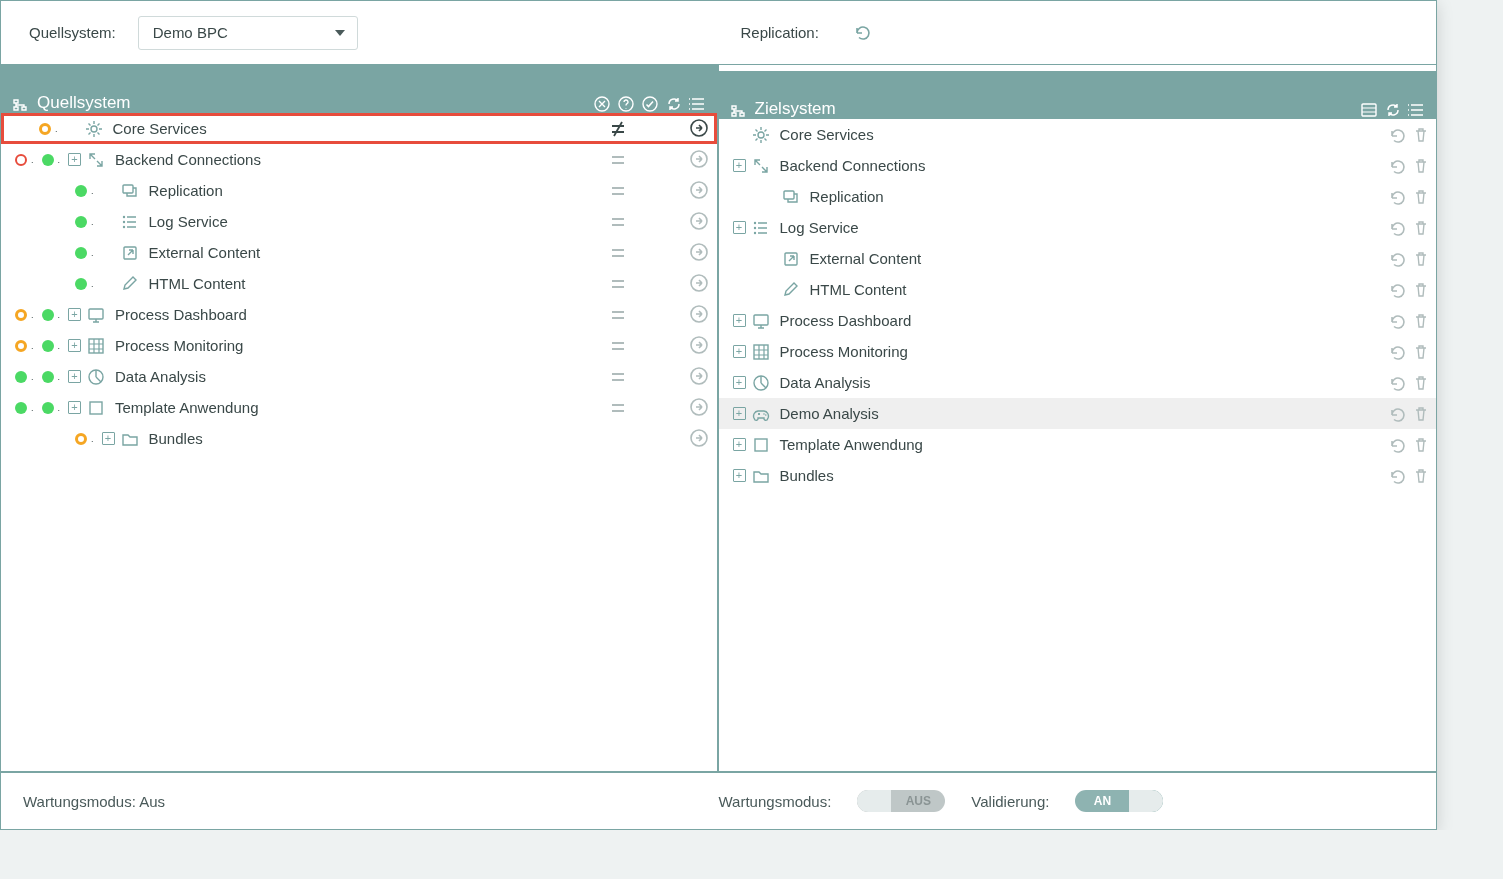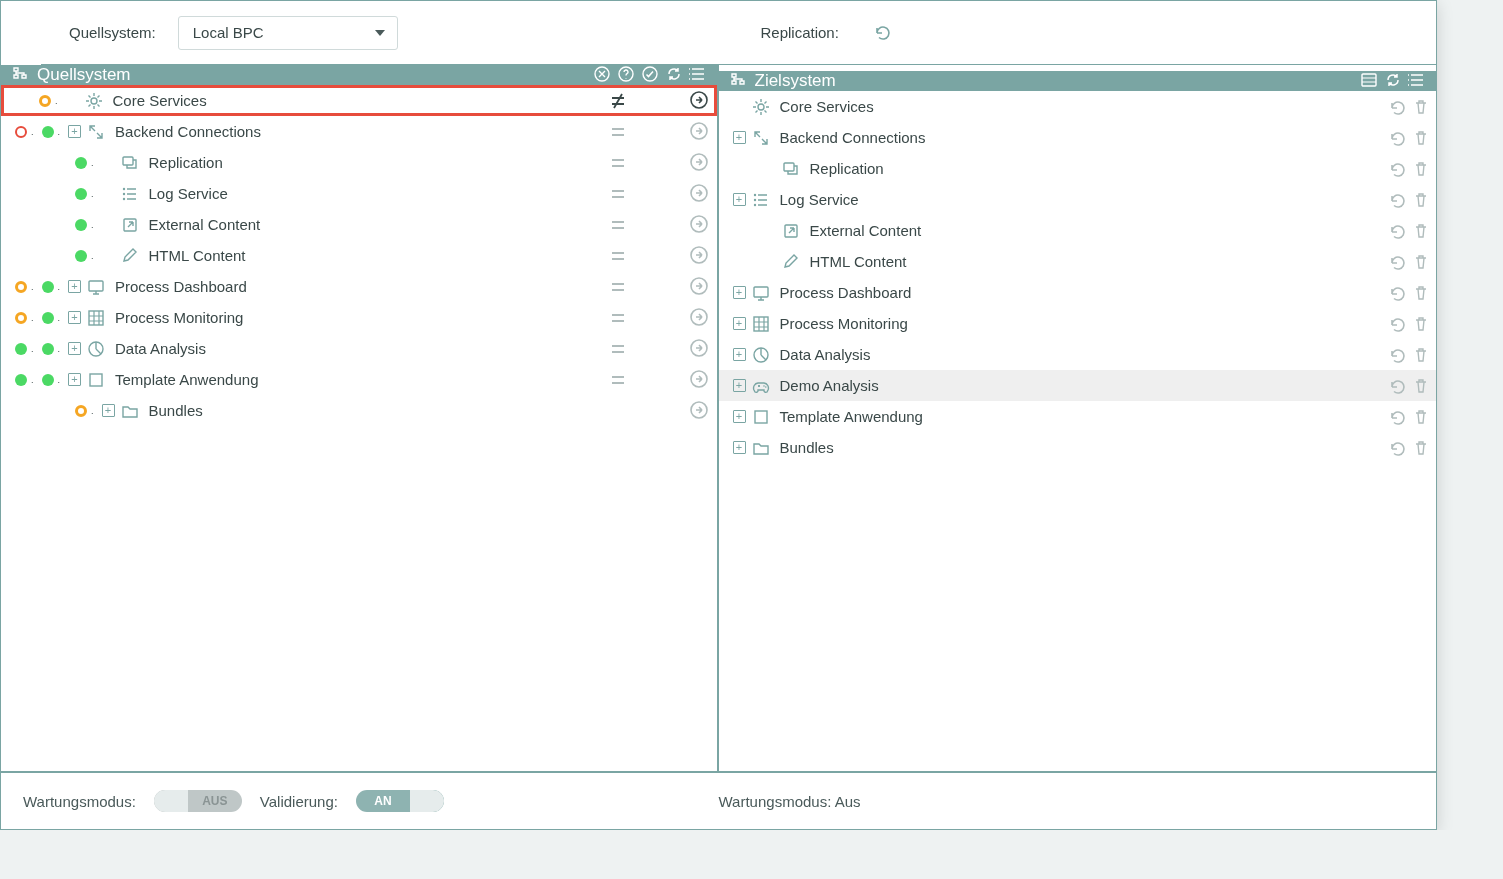--- a/index.html
+++ b/index.html
@@ -31,21 +31,20 @@
     height:40px; background:var(--teal); color:#fff;
     display:flex; align-items:center; padding:0 14px; gap:10px;
     font-size:19px; font-weight:400;
   }
   .titlebar .spacer { flex:1; }
   .titlebar .close { cursor:pointer; }
   
   .selectors {
     height:64px; display:flex; align-items:center; padding:16px 28px;
     border-bottom:1px solid var(--teal);
-    margin-left:40px;
   }
   .selectors .half { width:50%; display:flex; align-items:center; gap:22px; }
   .selectors .half:last-child { justify-content:flex-start; padding-left:22px; }
   label.fld { font-size:15px; color:var(--txt-dark); }
   .select {
     border:1px solid var(--border); border-radius:3px; height:34px;
     padding:0 34px 0 14px; min-width:220px; display:flex; align-items:center;
     position:relative; cursor:pointer; color:var(--txt-dark);
   }
   .select::after {
@@ -55,22 +54,22 @@
   }
   .icon-btn { cursor:pointer; color:var(--teal); display:inline-flex; }
   
   .panels { flex:1; display:flex; min-height:0; }
   .panel {
     width:50%; display:flex; flex-direction:column;
     border-right:2px solid var(--teal);
   }
   .panel:last-child { border-right:none;margin-top:6px; }
   .panel-header {
-    height:20px; background:var(--teal); color:#fff; display:flex;
-    align-items:flex-start; padding:0 10px; gap:8px; font-size:17px;
+    height:48px; background:var(--teal); color:#fff; display:flex;
+    align-items:flex-end; padding:0 10px; gap:8px; font-size:17px;
   }
   .panel-header .spacer { flex:1; }
   .panel-header .tools { display:flex; gap:6px; }
   .panel-header .tools svg { display:block; }
   .tree {
     flex:1; overflow-y:auto; padding-bottom:6px;
   }
   .row {
     height:var(--row-h); display:flex; align-items:center; padding-left:14px;
     padding-right:6px; gap:6px; color:var(--txt-dark); position:relative;
@@ -241,21 +240,21 @@
   </defs>
 </svg>
 
 <div class="window">
 
 
   <div class="selectors">
     <div class="half">
       <label class="fld">Quellsystem:</label>
       <div class="select">
-        <span>Local BPC</span>
+        <span>Demo BPC</span>
       </div>
     </div>
     <div class="half">
       <label class="fld">Replication:</label>
       <span class="icon-btn" style="margin-left:12px">
         <svg width="22" height="20">
             <use href="#i-undo"></use>
           </svg>
       </span>
     </div>
@@ -839,31 +838,31 @@
                 <use href="#i-trash"></use>
               </svg>
             </span>
           </div>
         </div>
     </div>
   </div>
 
   <div class="footer">
     <div class="footer-row1">
+      <div class="half">
+        <span>Wartungsmodus: Aus</span>
+      </div>
       <div class="half">
         <span>Wartungsmodus:</span>
         <div class="toggle off">
           <span class="seg knob"></span>
           <span class="seg txt">AUS</span>
         </div>
         <span>Validierung:</span>
         <div class="toggle on">
           <span class="seg txt">AN</span>
           <span class="seg knob"></span>
         </div>
       </div>
-      <div class="half">
-        <span>Wartungsmodus: Aus</span>
-      </div>
     </div>
   </div>
 
 </div>
 
 </body></html>

